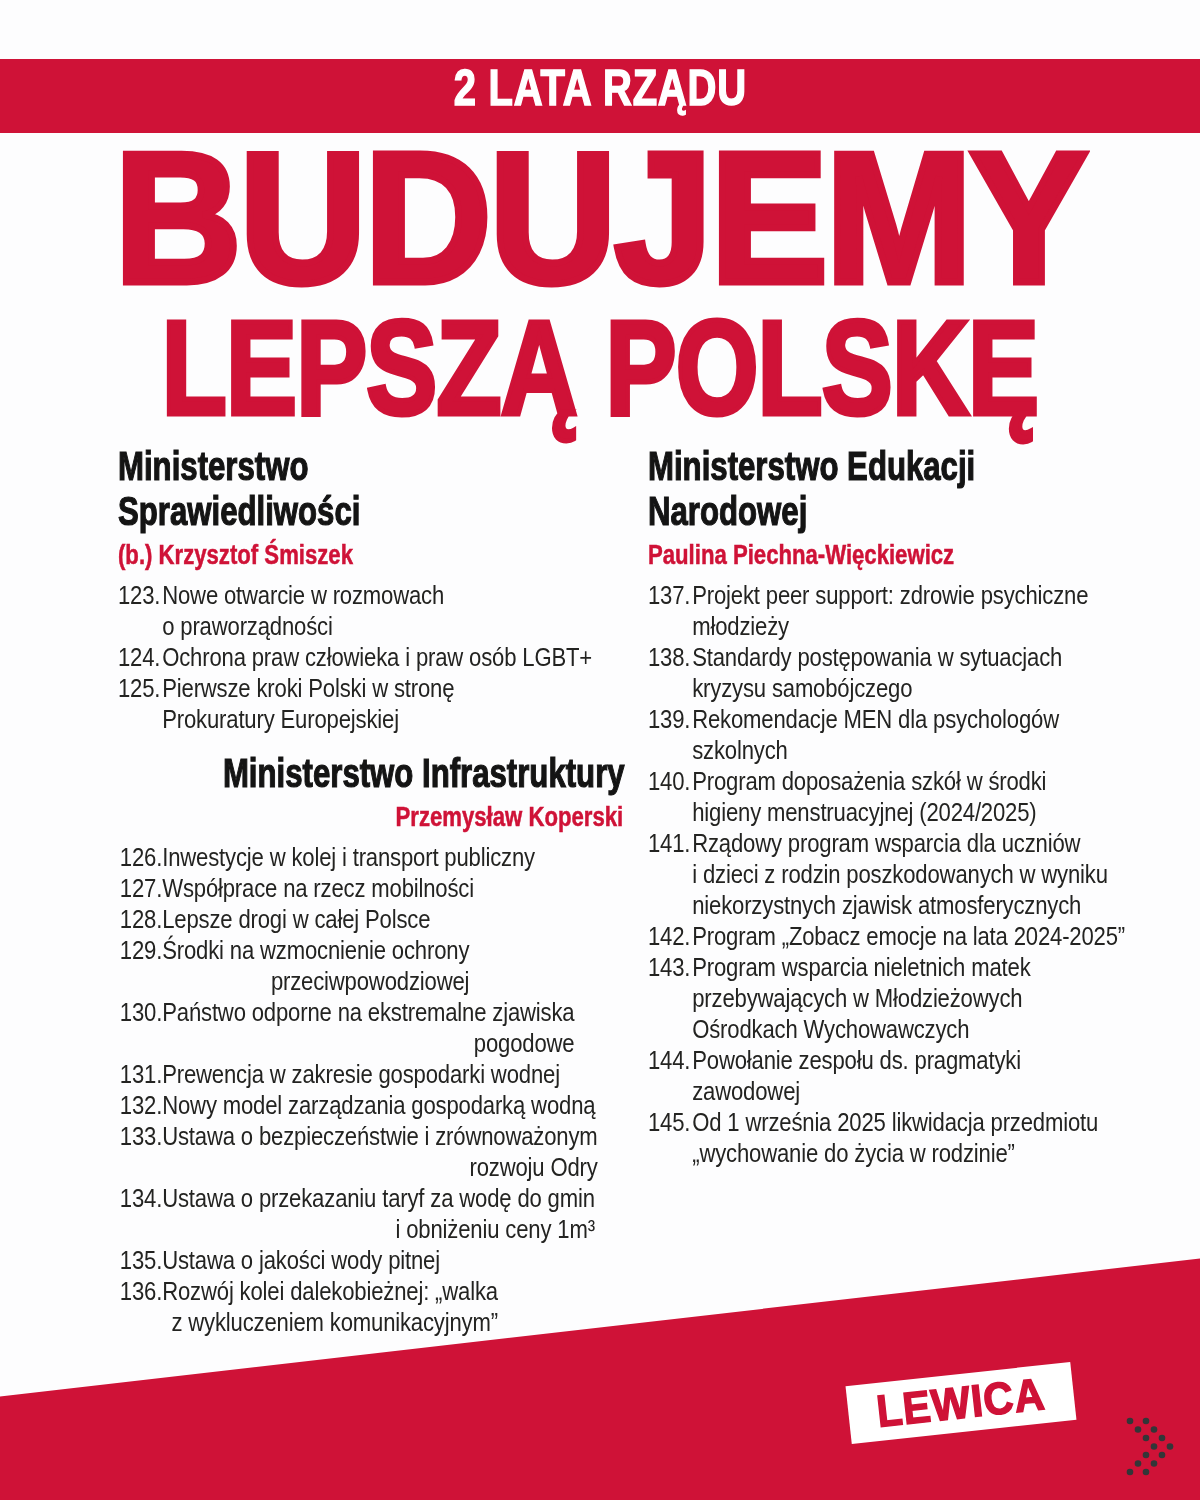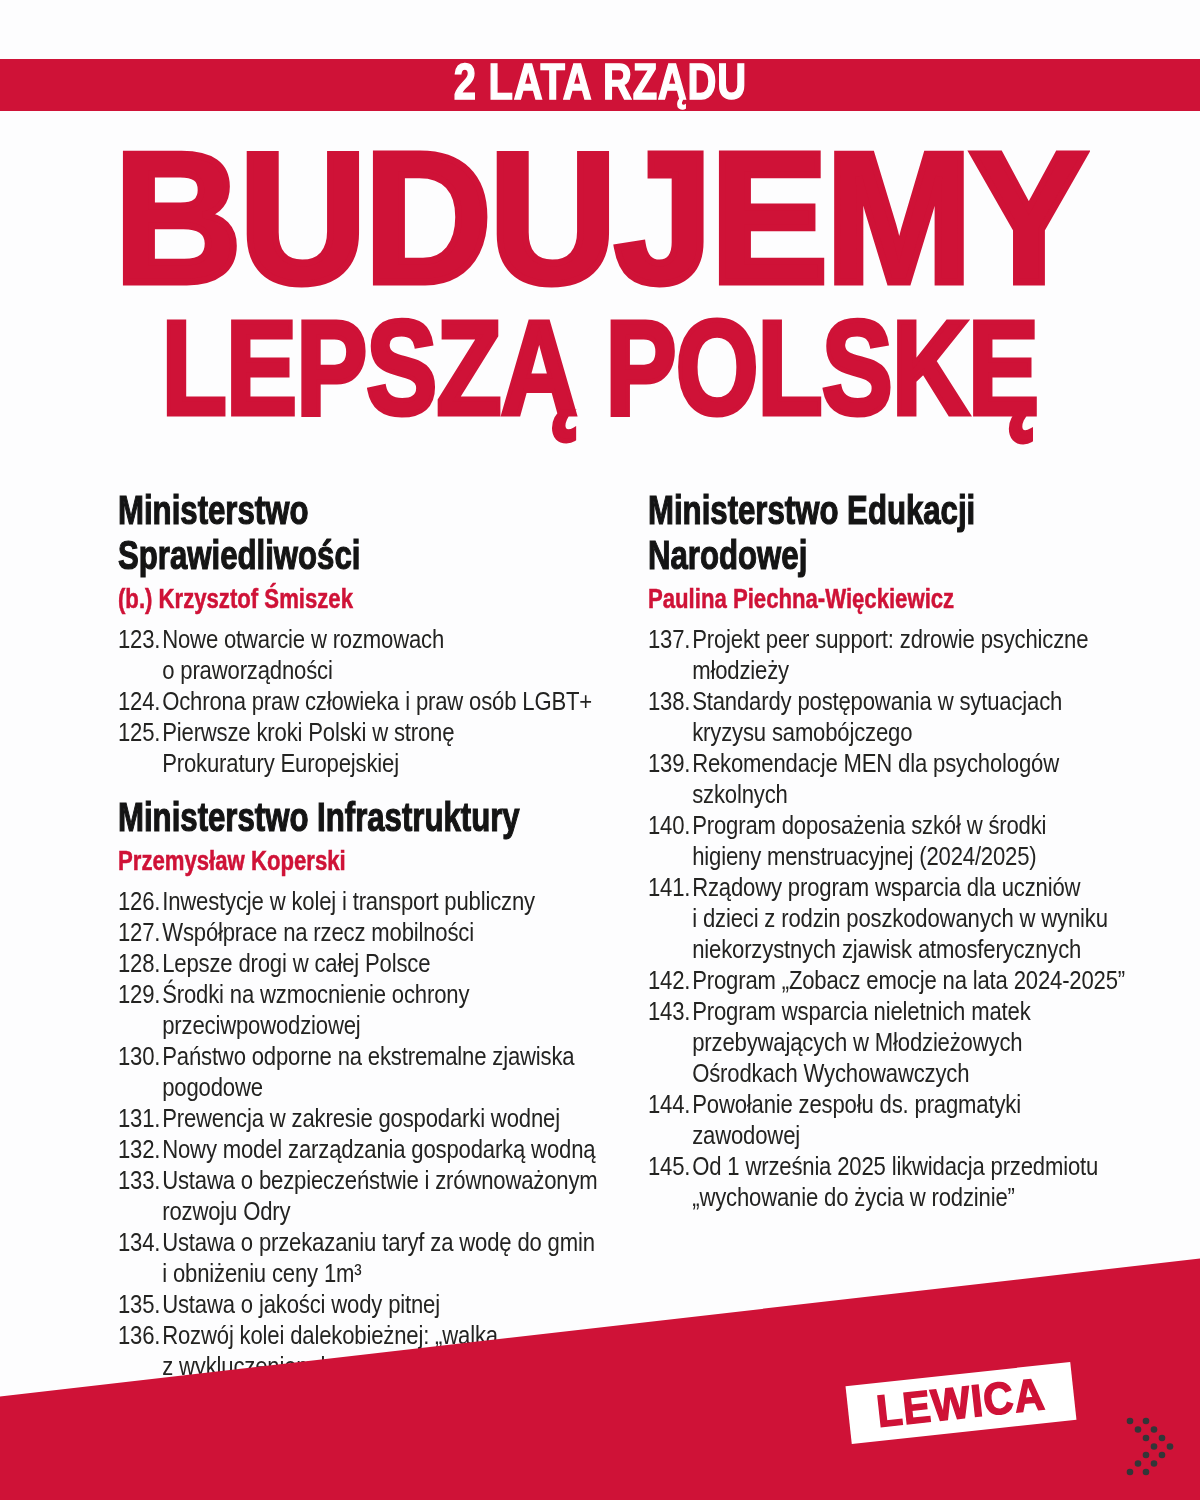--- a/index.html
+++ b/index.html
@@ -3,46 +3,46 @@
 <meta charset="utf-8">
 <style>
   html,body{margin:0;padding:0;background:#ffffff;}
   .page{
     position:relative;width:1200px;height:1500px;overflow:hidden;
     background:#fdfdfe;
     font-family:"Liberation Sans", sans-serif;
   }
   
   .top-banner{
-    position:absolute;top:59px;left:0;width:100%;height:52px;
+    position:absolute;top:59px;left:0;width:100%;height:74px;
     background:var(--red);
-    display:flex;align-items:flex-end;justify-content:center;
+    display:flex;align-items:flex-start;justify-content:center;
   }
   .top-banner .banner-text{
     color:#fff;font-weight:bold;font-size:50px;letter-spacing:1px;
     transform:scaleX(0.8);-webkit-text-stroke:1.5px #fff;white-space:nowrap;
   }
   
   .title1,.title2{
     position:absolute;left:0;width:100%;text-align:center;margin:0;
     color:var(--red);font-weight:bold;white-space:nowrap;
   }
   .title1{
     top:126px;font-size:185px;line-height:185px;letter-spacing:-2px;
     transform:scaleX(0.95);-webkit-text-stroke:7px var(--red);
   }
   .title2{
     top:302px;font-size:133px;line-height:133px;letter-spacing:-1px;
     transform:scaleX(0.8);-webkit-text-stroke:5px var(--red);
   }
   
-  .col{position:absolute;top:444px;margin-top:44px;}
+  .col{position:absolute;top:444px;}
   .col-left{left:118px;width:505px;}
   .col-right{left:648px;width:565px;}
-  .section + .section{margin-top:16px;}
+  .section + .section{margin-top:16px;text-align:right;}
   .ministry{
     margin:0;font-size:41px;line-height:45px;font-weight:bold;color:#141414;
     white-space:pre-line;transform:scaleX(0.76);transform-origin:left top;
     width:132%;-webkit-text-stroke:1.2px #141414;
   }
   .person{
     margin-top:6px;font-size:27px;line-height:30px;font-weight:bold;
     color:var(--red);transform:scaleX(0.82);transform-origin:left top;
     width:122%;-webkit-text-stroke:0.5px var(--red);white-space:nowrap;
   }

